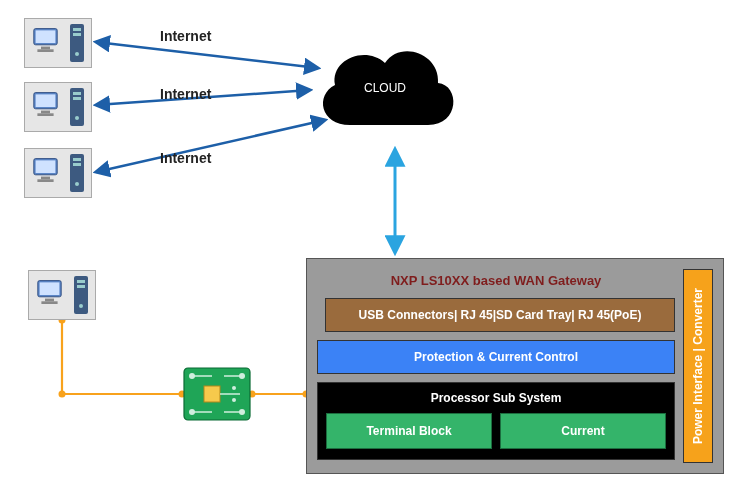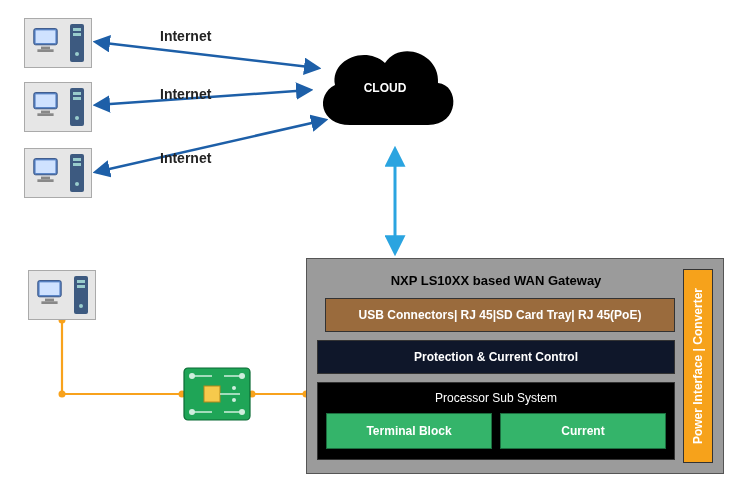--- a/index.html
+++ b/index.html
@@ -3,30 +3,30 @@
 <meta charset="utf-8">
 <style>
   * { box-sizing: border-box; margin: 0; padding: 0; }
   body { width: 750px; height: 500px; background: #fff; font-family: Arial, sans-serif; position: relative; overflow: hidden; }
   .diagram { position: relative; width: 750px; height: 500px; }
   .pc-box { position: absolute; width: 68px; height: 50px; background: #e6e6e6; border: 1px solid #aaa; display: flex; align-items: center; justify-content: center; gap: 2px; }
   .pc-svg { width: 36px; height: 40px; }
   .tower { width: 14px; height: 38px; }
   .label-txt { position: absolute; font-size: 14px; font-weight: bold; color: #222; }
   svg.overlay { position: absolute; left: 0; top: 0; pointer-events: none; }
-  .cloud { position: absolute; left: 310px; top: 35px; width: 150px; height: 105px; color: #fff; font-weight: bold; text-align: center; display:flex; align-items:center; justify-content:center; }
+  .cloud { position: absolute; left: 310px; top: 35px; width: 150px; height: 105px; color: #fff; font-weight: normal; text-align: center; display:flex; align-items:center; justify-content:center; }
   .cloud-label { position: relative; z-index: 2; font-size: 12px; }
   .gateway { position: absolute; left: 306px; top: 258px; width: 418px; height: 216px; background: #9b9b9b; border: 1px solid #555; display:flex; }
   .gw-main { flex:1; padding: 10px 8px 10px 10px; display:flex; flex-direction:column; gap:8px; }
-  .gw-title { color: #000000; font-weight: bold; text-align: center; font-size: 13px; padding: 4px 0 2px; }
+  .gw-title { color: #7f1d1d; font-weight: bold; text-align: center; font-size: 13px; padding: 4px 0 2px; }
   .row { color:#fff; font-weight:bold; text-align:center; font-size:12px; border:1px solid #333; padding:9px 4px; }
   .row.brown { background:#9a6b3d;margin-left:8px; }
-  .row.blue { background:#0f172a; }
+  .row.blue { background:#3b82f6; }
   .proc { background:#000; border:1px solid #333; padding:8px 8px 10px; }
-  .proc-title { color:#fff; font-weight:normal; text-align:center; font-size:12px; margin-bottom:8px; }
+  .proc-title { color:#fff; font-weight:bold; text-align:center; font-size:12px; margin-bottom:8px; }
   .proc-row { display:flex; gap:8px; }
   .proc-cell { flex:1; background:#34b46a; color:#fff; font-weight:bold; text-align:center; font-size:12px; padding:10px 2px; border:1px solid #1c6d3f; }
   .gw-side { width:30px; background:#f6a21b; border:1px solid #333; margin:10px 10px 10px 0; display:flex; align-items:center; justify-content:center; }
   .gw-side span { color:#fff; font-weight:bold; font-size:12px; writing-mode: vertical-rl; transform: rotate(180deg); white-space: nowrap; }
   .pcb { position: absolute; left: 182px; top: 366px; width: 70px; height: 56px; }
 </style>
 </head>
 <body>
 
 <div class="diagram">

